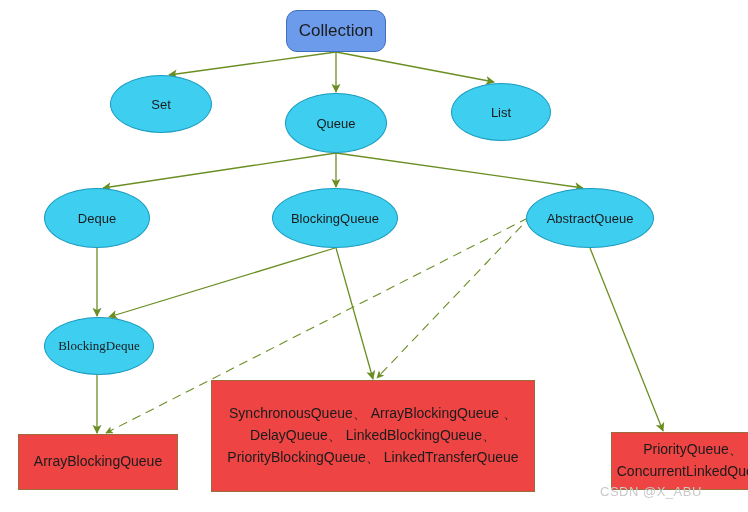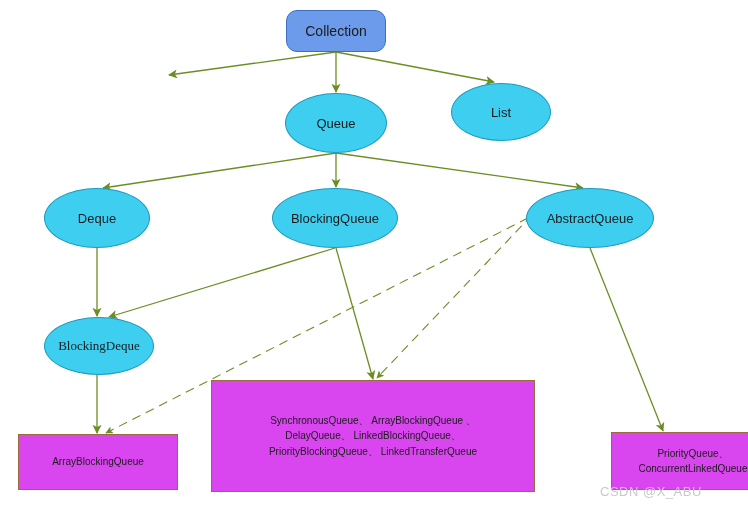--- a/index.html
+++ b/index.html
@@ -37,26 +37,26 @@
   .ellipse {
     border-radius: 50%;
     background: #3ECEF0;
     border: 1.6px solid #1A9BBF;
     font-size: 13px;
   }
   .rounded-rect {
     border-radius: 11px;
     background: #6B9BEA;
     border: 1.6px solid #3E6FBF;
-    font-size: 14px;
+    font-size: 17px;
   }
   .box {
-    background: #d946ef;
+    background: #ef4444;
     border: 1.6px solid #9C6B3C;
-    font-size: 10px;
+    font-size: 14px;
     line-height: 1.55;
     padding: 10px 6px;
   }
   .node span {
     display: block;
     white-space: pre-line;
   }
   #watermark {
     position: absolute;
     left: 600px;
@@ -93,20 +93,23 @@
         <line x1="336" y1="248" x2="373" y2="379" stroke="#6B8E23" stroke-width="1.3" marker-end="url(#arrow)"></line>
         <line x1="590" y1="248" x2="663" y2="431" stroke="#6B8E23" stroke-width="1.3" marker-end="url(#arrow)"></line>
         <line x1="528" y1="218" x2="106" y2="433" stroke="#6B8E23" stroke-width="1.1" stroke-dasharray="9 6" marker-end="url(#arrow)"></line>
         <line x1="532" y1="215" x2="377" y2="378" stroke="#6B8E23" stroke-width="1.1" stroke-dasharray="9 6" marker-end="url(#arrow)"></line>
       </g>
   </svg>
 
   <div class="node rounded-rect" style="left: 286px; top: 10px; width: 100px; height: 42px;">
     <span>Collection</span>
   </div>
+  <div class="node ellipse" style="left: 110px; top: 75px; width: 102px; height: 58px;">
+    <span>Set</span>
+  </div>
   <div class="node ellipse" style="left: 285px; top: 93px; width: 102px; height: 60px;">
     <span>Queue</span>
   </div>
   <div class="node ellipse" style="left: 451px; top: 83px; width: 100px; height: 58px;">
     <span>List</span>
   </div>
   <div class="node ellipse" style="left: 44px; top: 188px; width: 106px; height: 60px;">
     <span>Deque</span>
   </div>
   <div class="node ellipse" style="left: 272px; top: 188px; width: 126px; height: 60px;">

